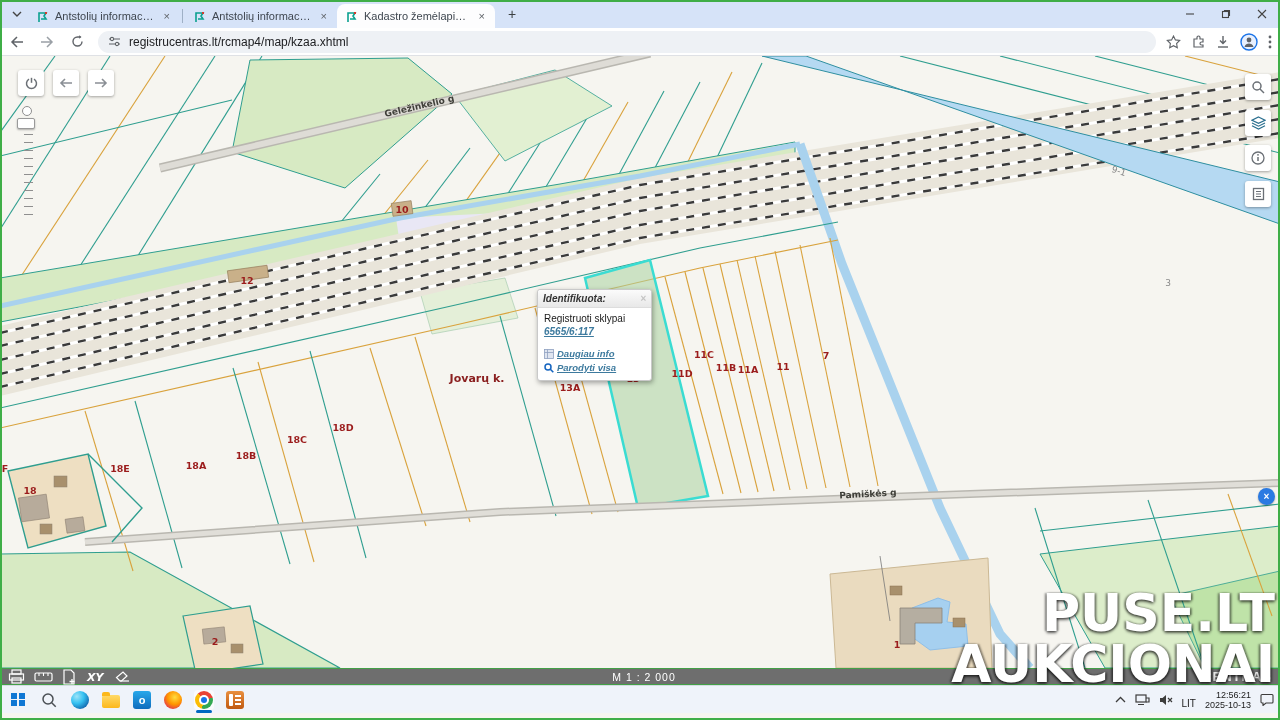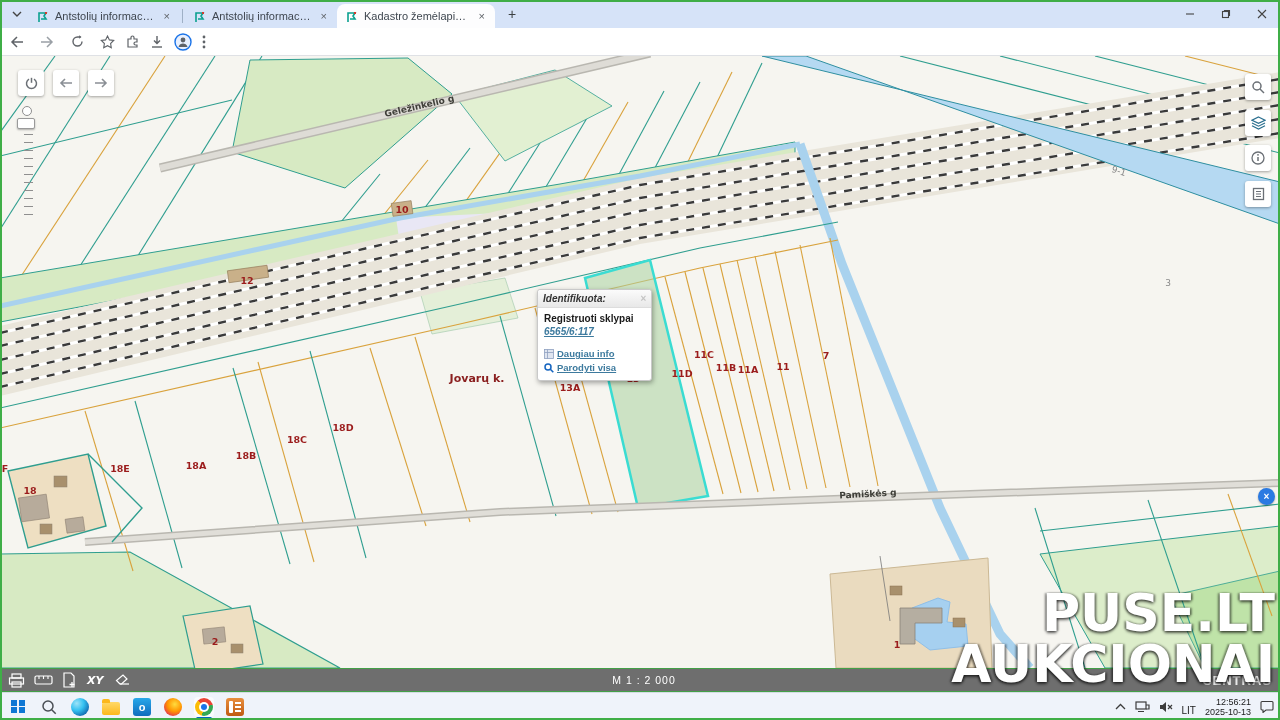--- a/index.html
+++ b/index.html
@@ -46,37 +46,37 @@
   .zoom-handle{position:absolute;left:17px;top:62px;width:16px;height:9px;background:#fff;border:1px solid #9a9a9a;border-radius:2px;box-shadow:0 1px 2px rgba(0,0,0,.3);}
   .zoom-top{position:absolute;left:22px;top:50px;width:10px;height:10px;border:1.5px solid #8f8f8f;border-radius:50%;background:#fff;box-sizing:border-box;}
 
   .identify-popup{position:absolute;left:537px;top:233px;width:113px;background:#fff;border:1px solid #c9c9c9;
         border-radius:3px;box-shadow:1px 2px 5px rgba(0,0,0,.35);z-index:40;font-size:10px;}
   .pp-head{padding:3px 5px;background:linear-gradient(#fbfbfb,#e8e8e8);border-bottom:1px solid #ddd;
         border-radius:3px 3px 0 0;font-style:italic;font-weight:bold;color:#333;display:flex;}
   .pp-head .hd{flex:1;}
   .pp-close{color:#c4c4c4;font-weight:bold;font-size:10px;}
   .pp-body{padding:5px 6px 7px 6px;}
-  .pp-title{font-weight:bold;color:#1a1a1a;margin-bottom:2px;}
+  .pp-title{font-weight:normal;color:#1a1a1a;margin-bottom:2px;}
   .pp-parcel{display:inline-block;color:#3d7a9e;font-weight:bold;font-style:italic;text-decoration:underline;margin-bottom:8px;}
   .pp-link{display:flex;align-items:center;gap:3px;margin-top:3px;color:#3d7a9e;font-size:9.5px;}
-  .pp-link a{color:#3d7a9e;text-decoration:underline;font-weight:bold;}
+  .pp-link a{color:#3d7a9e;text-decoration:underline;font-weight:bold;font-style:italic;}
   .marker-diamond{position:absolute;left:624px;top:298px;width:15px;height:15px;background:#fff;border:1px solid #b5b5b5;
         transform:rotate(45deg);box-shadow:0 1px 2px rgba(0,0,0,.2);z-index:39;}
   .panel-toggle{position:absolute;left:1258px;top:432px;width:17px;height:17px;border-radius:50%;
         background:#2a7ae2;color:#fff;display:flex;align-items:center;justify-content:center;
         font-size:10px;font-weight:bold;z-index:30;box-shadow:0 1px 2px rgba(0,0,0,.3);}
 
   
   .watermark{position:absolute;right:5px;top:588px;z-index:90;text-align:right;
      font-family:"DejaVu Sans", sans-serif;font-weight:bold;color:#fff;font-size:52px;line-height:51px;
      text-shadow:0 2px 3px rgba(0,0,0,.6), 2px 0 2px rgba(0,0,0,.35), -2px 0 2px rgba(0,0,0,.35);}
 
   
-  .map-bar{position:relative;height:24px;background:#6e6e6e;border-top:1px solid #43a047;border-bottom:1px solid #43a047;
+  .map-bar{position:relative;height:17px;background:#6e6e6e;border-top:1px solid #43a047;border-bottom:1px solid #43a047;
      box-sizing:border-box;display:flex;align-items:center;z-index:80;}
   .mb-icons{display:flex;align-items:center;gap:9px;padding-left:8px;}
   .mb-scale{position:absolute;left:8px;right:0;text-align:center;color:#fff;font-size:10.5px;letter-spacing:1px;}
   .mb-brand{position:absolute;right:8px;color:rgba(255,255,255,.85);font-weight:bold;font-size:13px;letter-spacing:1px;}
 
   
   .taskbar{position:relative;height:28px;background:#eff3fa;border-top:1px solid #d5dbe3;box-sizing:border-box;
      display:flex;align-items:center;z-index:100;}
   .tb-icons{display:flex;align-items:center;gap:11px;padding-left:8px;}
   .tb-app{width:20px;height:20px;display:flex;align-items:center;justify-content:center;position:relative;}
@@ -173,20 +173,28 @@
         <path d="M7 1l5 5-5 5M12 6H1" stroke="#9aa0a6" stroke-width="1.5" fill="none"></path>
       </svg>
   </div>
   <div class="nav-btn">
     <svg width="13" height="13" viewBox="0 0 13 13">
         <path d="M11 6.5A4.5 4.5 0 1 1 6.5 2h3" fill="none" stroke="#5f6368" stroke-width="1.4"></path>
         <path d="M8.2 0.2L10.5 2 8.2 3.8z" fill="#5f6368"></path>
       </svg>
   </div>
 
+  <div class="omnibox">
+    <svg width="13" height="11" viewBox="0 0 13 11">
+      <path d="M1 3h11M1 8h11" stroke="#5f6368" stroke-width="1.2"></path>
+        <circle cx="4" cy="3" r="1.6" fill="#fff" stroke="#5f6368" stroke-width="1.1"></circle>
+        <circle cx="9" cy="8" r="1.6" fill="#fff" stroke="#5f6368" stroke-width="1.1"></circle>
+    </svg>
+    <span class="url">registrucentras.lt/rcmap4/map/kzaa.xhtml</span>
+  </div>
 
   <div class="bar-icons">
     <svg width="15" height="14" viewBox="0 0 15 14">
       <path d="M7.5 1l1.9 3.9 4.3.6-3.1 3 .7 4.2-3.8-2-3.8 2 .7-4.2-3.1-3 4.3-.6z" fill="none" stroke="#5f6368" stroke-width="1.1"></path>
     </svg>
     <svg width="15" height="15" viewBox="0 0 15 15">
       <path d="M3 5h3V3.5A1.5 1.5 0 0 1 9 3.5V5h3v3h-1.5a1.5 1.5 0 0 0 0 3H12v2H3z" fill="none" stroke="#5f6368" stroke-width="1.2"></path>
     </svg>
     <svg width="14" height="14" viewBox="0 0 14 14">
       <path d="M7 1v7M4 5.5L7 8.5l3-3" stroke="#5f6368" stroke-width="1.4" fill="none"></path>

